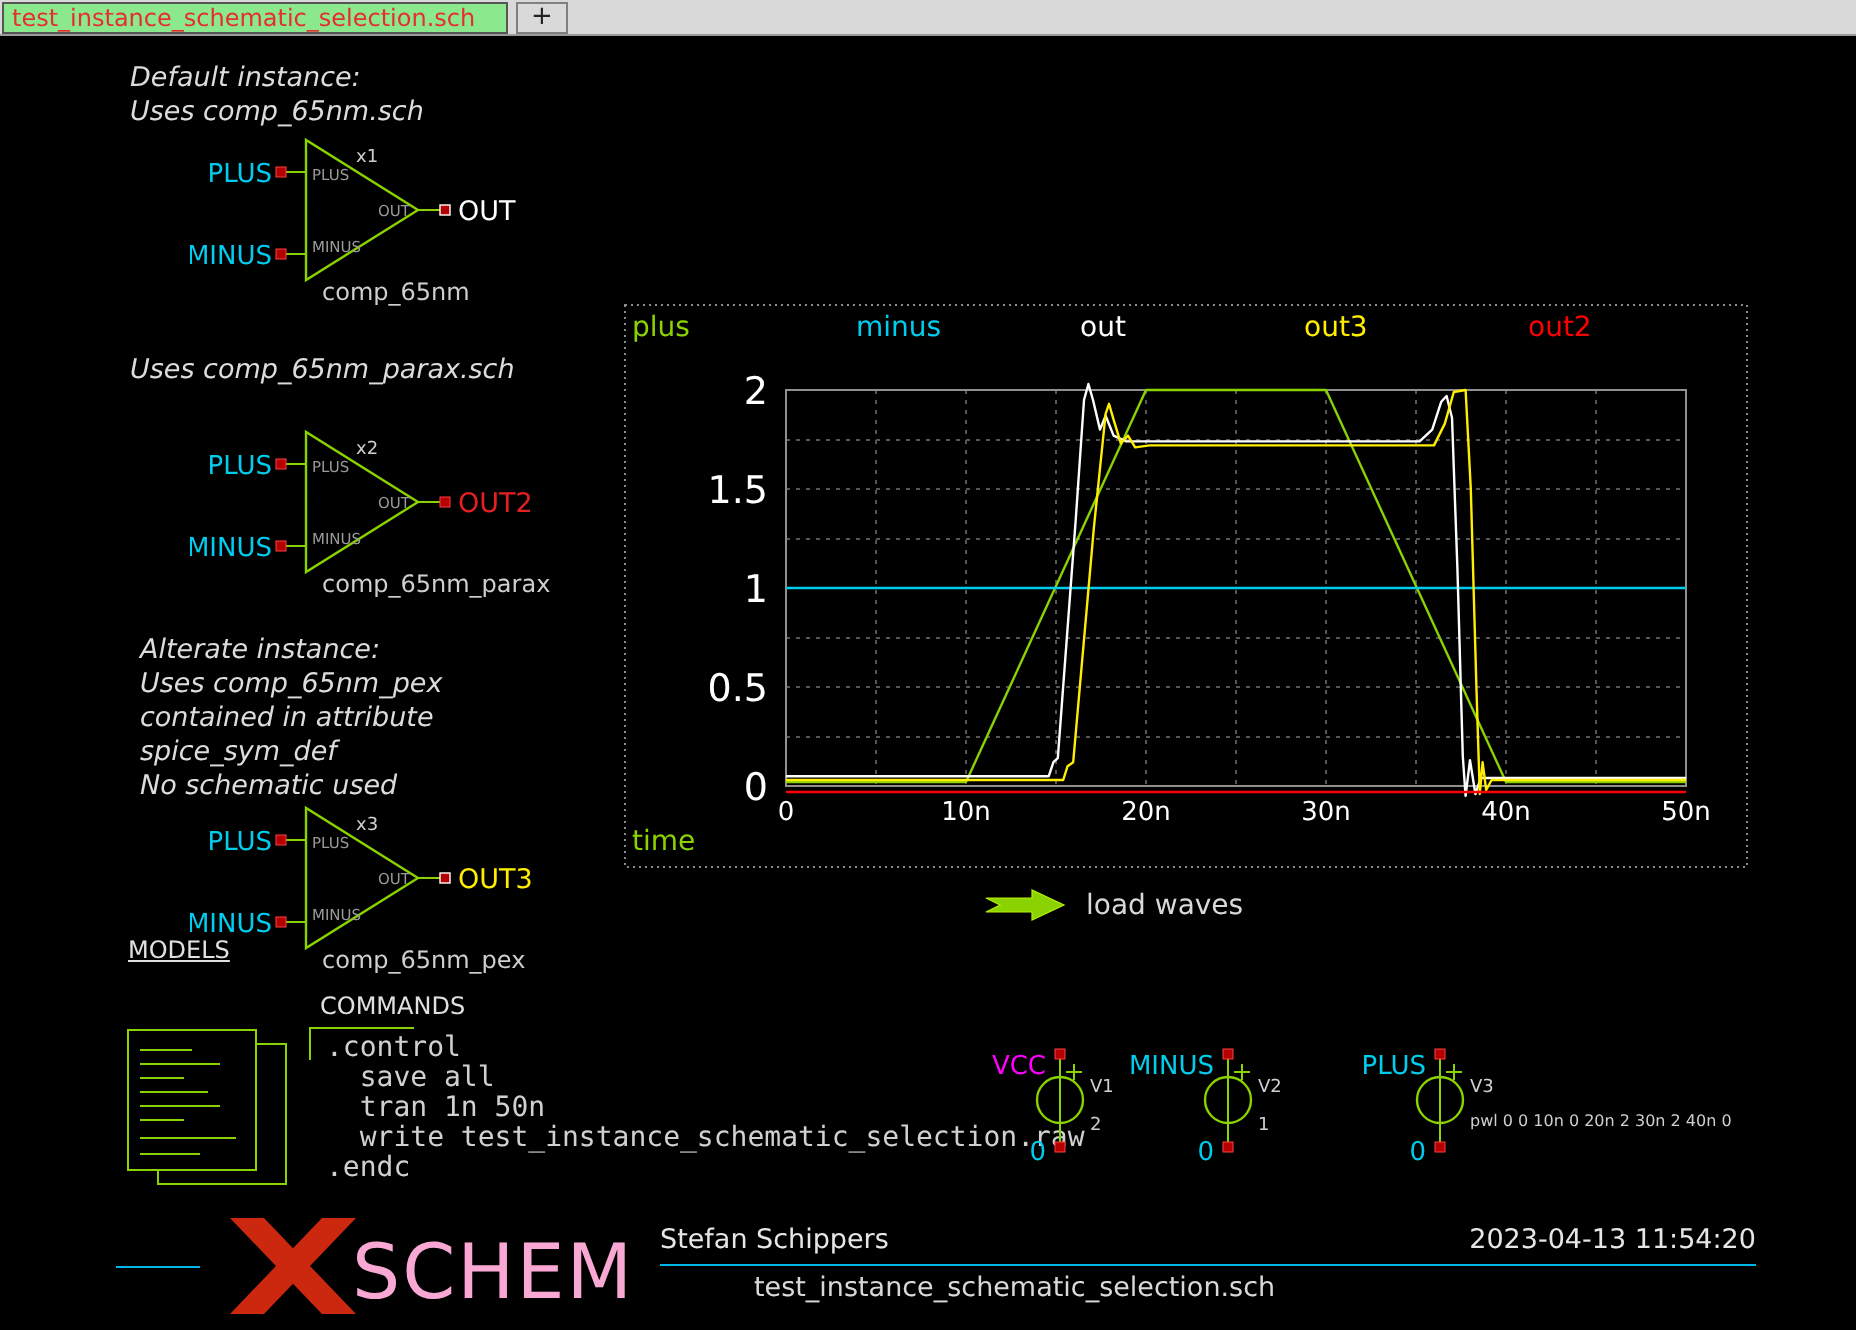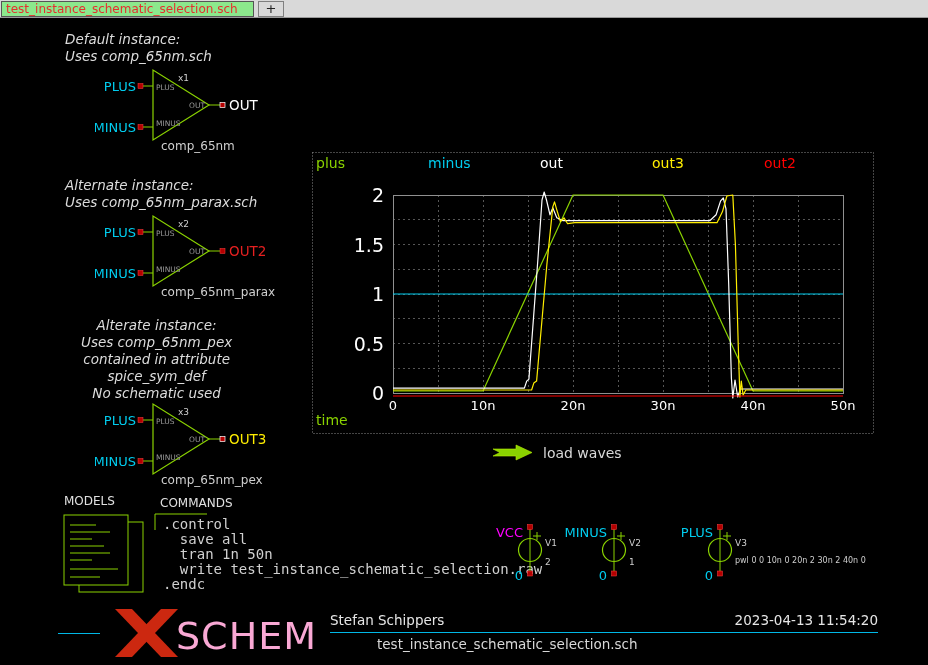--- a/index.html
+++ b/index.html
@@ -57,42 +57,41 @@
   <text x="41" y="70" text-anchor="end" font-size="13" fill="#00ccee">MINUS</text>
   <text x="83" y="19" font-size="9" fill="#cfcfcf">x1</text>
   <text x="61" y="28" font-size="7.5" fill="#9a9a9a">PLUS</text>
   <text x="61" y="64" font-size="7.5" fill="#9a9a9a">MINUS</text>
   <text x="110" y="46" text-anchor="end" font-size="7.5" fill="#9a9a9a">OUT</text>
   <text x="134" y="48" font-size="13.5" fill="#ffffff">OUT</text>
   <text x="66" y="88" font-size="12" fill="#cfcfcf">comp_65nm</text>
 </svg>
 
 <div class="heading" style="left:65px; top:177px;">
-  <div>Alternate instance:</div>
   <div>Uses comp_65nm_parax.sch</div>
 </div>
 <svg class="abs" style="left:95px; top:208px;" width="190" height="95">
   <polygon points="58,8 58,78 114,43" fill="none" stroke="#8ad200" stroke-width="1.2"></polygon>
   <line x1="48" y1="24" x2="58" y2="24" stroke="#8ad200"></line>
   <line x1="48" y1="65" x2="58" y2="65" stroke="#8ad200"></line>
   <line x1="114" y1="43" x2="125" y2="43" stroke="#8ad200"></line>
   <rect x="43" y="21.5" width="5" height="5" fill="#b40000" stroke="#ff4040" stroke-width="0.5"></rect>
   <rect x="43" y="62.5" width="5" height="5" fill="#b40000" stroke="#ff4040" stroke-width="0.5"></rect>
   <rect x="125" y="40.5" width="5" height="5" fill="#b40000" stroke="#ff4040" stroke-width="0.5"></rect>
   <text x="41" y="29" text-anchor="end" font-size="13" fill="#00ccee">PLUS</text>
   <text x="41" y="70" text-anchor="end" font-size="13" fill="#00ccee">MINUS</text>
   <text x="83" y="19" font-size="9" fill="#cfcfcf">x2</text>
   <text x="61" y="28" font-size="7.5" fill="#9a9a9a">PLUS</text>
   <text x="61" y="64" font-size="7.5" fill="#9a9a9a">MINUS</text>
   <text x="110" y="46" text-anchor="end" font-size="7.5" fill="#9a9a9a">OUT</text>
   <text x="134" y="48" font-size="13.5" fill="#e62020">OUT2</text>
   <text x="66" y="88" font-size="12" fill="#cfcfcf">comp_65nm_parax</text>
 </svg>
 
-<div class="heading" style="left:81px; top:317px;text-align:center;">
+<div class="heading" style="left:70px; top:317px;">
   <div>Alterate instance:</div>
   <div>Uses comp_65nm_pex</div>
   <div>contained in attribute</div>
   <div>spice_sym_def</div>
   <div>No schematic used</div>
 </div>
 <svg class="abs" style="left:95px; top:396px;" width="190" height="95">
   <polygon points="58,8 58,78 114,43" fill="none" stroke="#8ad200" stroke-width="1.2"></polygon>
   <line x1="48" y1="24" x2="58" y2="24" stroke="#8ad200"></line>
   <line x1="48" y1="65" x2="58" y2="65" stroke="#8ad200"></line>
@@ -103,21 +102,21 @@
   <text x="41" y="29" text-anchor="end" font-size="13" fill="#00ccee">PLUS</text>
   <text x="41" y="70" text-anchor="end" font-size="13" fill="#00ccee">MINUS</text>
   <text x="83" y="19" font-size="9" fill="#cfcfcf">x3</text>
   <text x="61" y="28" font-size="7.5" fill="#9a9a9a">PLUS</text>
   <text x="61" y="64" font-size="7.5" fill="#9a9a9a">MINUS</text>
   <text x="110" y="46" text-anchor="end" font-size="7.5" fill="#9a9a9a">OUT</text>
   <text x="134" y="48" font-size="13.5" fill="#ffee00">OUT3</text>
   <text x="66" y="88" font-size="12" fill="#cfcfcf">comp_65nm_pex</text>
 </svg>
 
-<div class="abs small-label" style="left:64px; top:494px;">MODELS</div>
+<div class="abs small-label" style="left:64px; top:468px;text-decoration:underline;">MODELS</div>
 <svg class="abs" style="left:62px; top:508px;" width="84" height="90">
   <rect x="17" y="14" width="64" height="70" fill="none" stroke="#8ad200"></rect>
   <rect x="2" y="7" width="64" height="70" fill="#000000" stroke="#8ad200"></rect>
   <g stroke="#8ad200">
     <line x1="8" y1="17" x2="34" y2="17"></line>
     <line x1="8" y1="24" x2="48" y2="24"></line>
     <line x1="8" y1="31" x2="30" y2="31"></line>
     <line x1="8" y1="38" x2="42" y2="38"></line>
     <line x1="8" y1="45" x2="48" y2="45"></line>
     <line x1="8" y1="52" x2="30" y2="52"></line>

